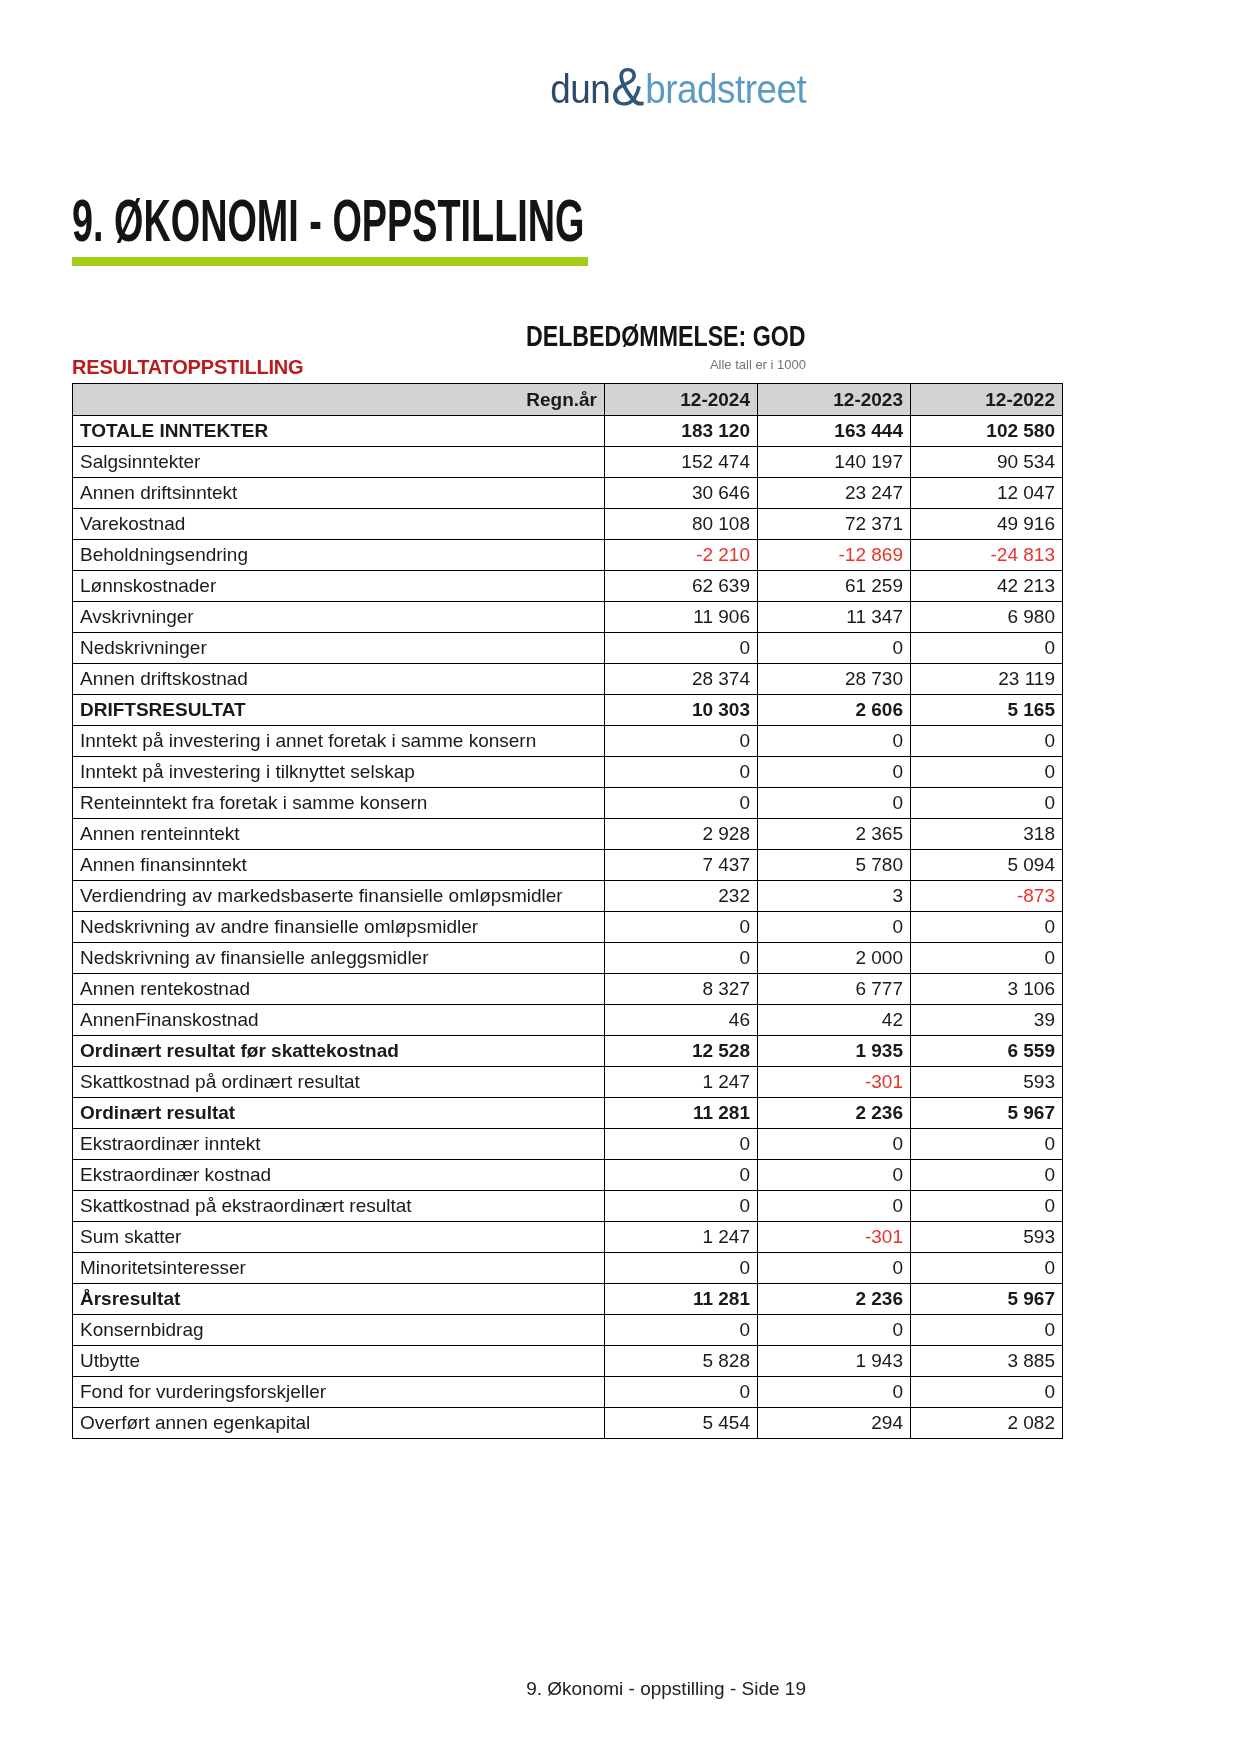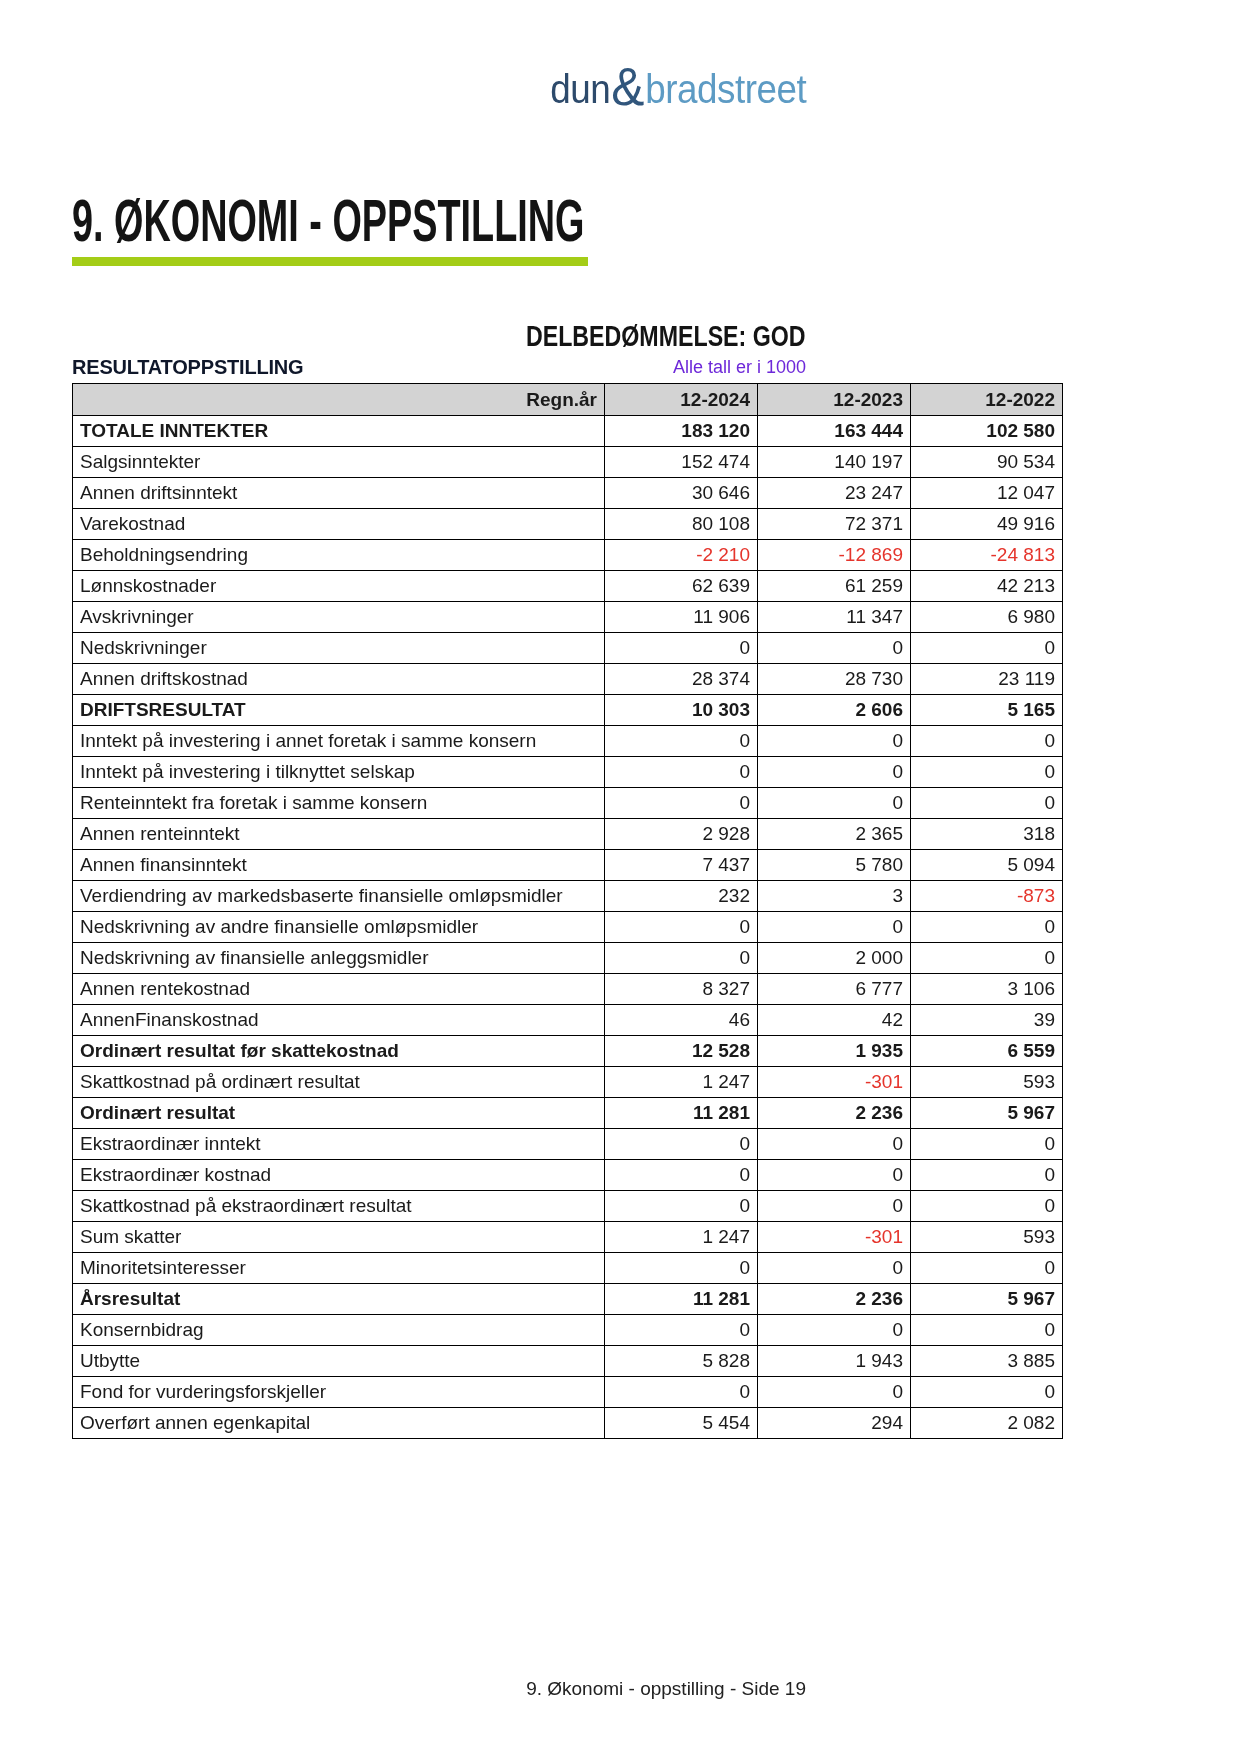--- a/index.html
+++ b/index.html
@@ -40,25 +40,25 @@
   }
 
   
   .rating {
     position:absolute; top:320px; right:179px;
     font-size:29px; font-weight:bold; color:#141414; white-space:nowrap;
     transform:scaleX(0.8); transform-origin:right center;
   }
   .section-title {
     position:absolute; left:72px; top:356px;
-    font-size:20px; font-weight:bold; letter-spacing:-0.2px; color:#0f172a;
+    font-size:20px; font-weight:bold; letter-spacing:-0.2px; color:#b91c1c;
   }
   .units-note {
     position:absolute; top:357px; right:179px;
-    font-size:18px; color:#6d28d9;
+    font-size:13px; color:#737373;
   }
 
   
   table.fin {
     position:absolute; left:72px; top:383px; width:990px;
     border-collapse:collapse; table-layout:fixed;
     font-size:19px; color:#1a1a1a;
   }
   table.fin th, table.fin td {
     border:1px solid #000; height:31px; vertical-align:middle;

